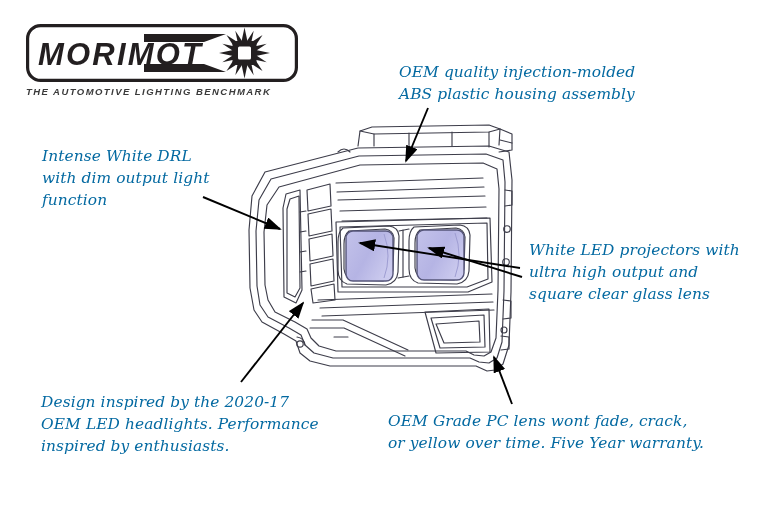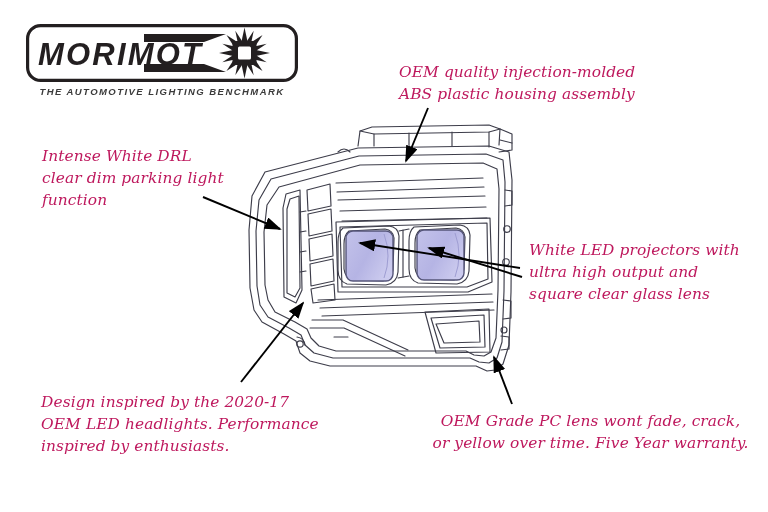--- a/index.html
+++ b/index.html
@@ -30,44 +30,44 @@
     left: 0;
     top: 0;
     width: 272px;
     height: 58px;
   }
   #logo-tagline {
     position: absolute;
     left: 0;
     top: 62px;
     width: 272px;
-    text-align: center;
+    text-align: left;
     font-family: "Liberation Sans", sans-serif;
     font-size: 9.5px;
     font-weight: bold;
     letter-spacing: 1.45px;
     color: #3a3a3a;
     white-space: nowrap;
   }
 
   
   .note {
     position: absolute;
     font-family: "DejaVu Serif", "Liberation Serif", serif;
     font-size: 15.4px;
     line-height: 1.42;
-    color: #be185d;
+    color: #0369a1;
     white-space: pre-line;
     letter-spacing: 0.1px;
   }
   #note-abs      { left: 399px; top: 62px;  width: 300px; }
   #note-drl      { left: 42px;  top: 146px; width: 220px; }
   #note-proj     { left: 529px; top: 240px; width: 235px; }
   #note-design   { left: 41px;  top: 392px; width: 310px; }
-  #note-pc       { left: 418px; top: 411px; width: 345px; text-align: center; }
+  #note-pc       { left: 388px; top: 411px; width: 345px; }
 
   
   #art {
     position: absolute;
     left: 0; top: 0;
     width: 768px;
     height: 512px;
   }
   #art svg { display: block; }
 </style>
@@ -237,21 +237,21 @@
 
       <text x="12" y="41" font-family="'Liberation Sans', sans-serif" font-size="31" font-weight="bold" letter-spacing="2.2" fill="#231f20">MORIMOT</text>
     </svg>
     <div id="logo-tagline">THE AUTOMOTIVE LIGHTING BENCHMARK</div>
   </div>
 
   <div class="note" id="note-abs">OEM quality injection-molded
 ABS plastic housing assembly</div>
 
   <div class="note" id="note-drl">Intense White DRL
-clear dim parking light
+with dim output light
 function</div>
 
   <div class="note" id="note-proj">White LED projectors with
 ultra high output and
 square clear glass lens</div>
 
   <div class="note" id="note-design">Design inspired by the 2020-17
 OEM LED headlights. Performance
 inspired by enthusiasts.</div>
 

